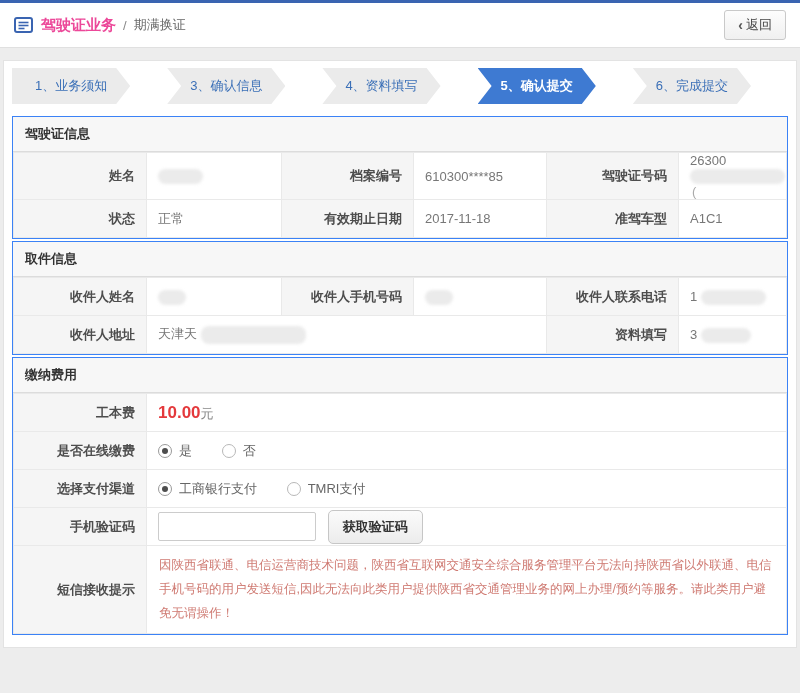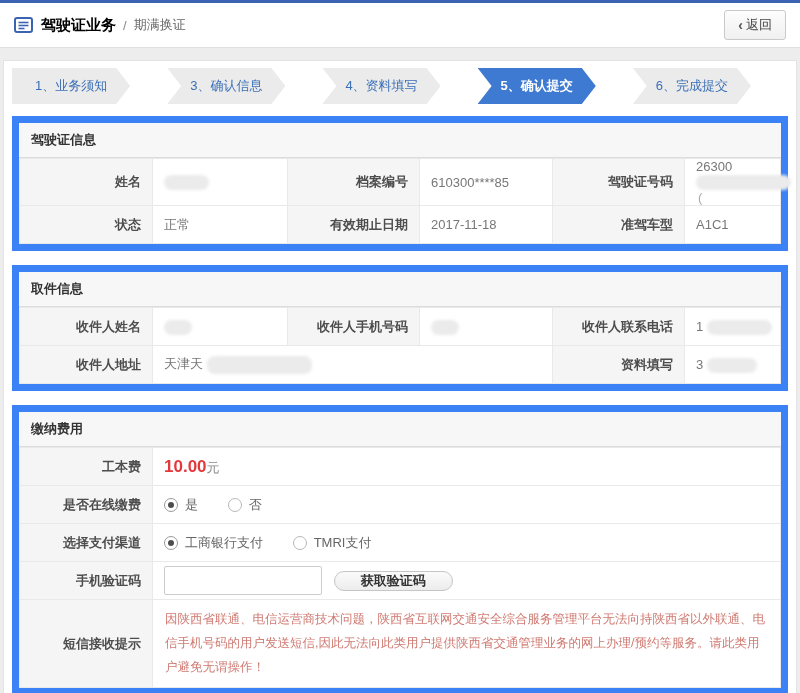--- a/index.html
+++ b/index.html
@@ -13,21 +13,21 @@
   .topline { height: 3px; background: #3a64b1; }
   .header {
     background: #fff;
     border-bottom: 1px solid #e0e0e0;
     height: 45px;
     display: flex;
     align-items: center;
     padding: 0 14px;
   }
   .hicon { margin-right: 8px; display: inline-flex; }
-  .title { color: #000000; font-size: 15px; font-weight: bold; }
+  .title { color: #ec4899; font-size: 15px; font-weight: bold; }
   .subtitle { color: #666; font-size: 13px; margin-left: 7px; }
   .sep { color: #888; margin-left: 7px; font-size: 13px; }
   .back-btn {
     margin-left: auto;
     background: linear-gradient(#fdfdfd, #f0f0f0);
     border: 1px solid #c9c9c9;
     border-radius: 3px;
     padding: 5px 13px;
     color: #444;
     font-size: 13px;
@@ -62,21 +62,21 @@
     clip-path: polygon(0 0, calc(100% - 14px) 0, 100% 50%, calc(100% - 14px) 100%, 0 100%);
   }
   .step.active { background: #3e7ad2; color: #ffffff; font-weight: bold; }
   .step-filler {
     flex: 1;
     background: #ebebeb;
     clip-path: polygon(14px 50%, 0 0, 100% 0, 100% 100%, 0 100%);
   }
 
   
-  .section { border: 7px solid #3b82f6; margin-bottom: 14px; }
+  .section { border: 1px solid #3b82f6; margin-bottom: 2px; }
   .section-title {
     background: #f7f7f7;
     padding: 8px 12px;
     color: #333;
     font-weight: bold;
     font-size: 13px;
     border-bottom: 1px solid #dcdcdc;
   }
   table { width: 100%; border-collapse: collapse; table-layout: fixed; }
   td { border: 1px solid #e9e9e9; height: 38px; font-size: 13px; vertical-align: middle; }
@@ -129,26 +129,26 @@
   .code-input {
     width: 158px;
     height: 29px;
     border: 1px solid #ccc;
     border-radius: 2px;
     padding: 0 8px;
     font-size: 13px;
     vertical-align: middle;
   }
   .get-code-btn {
-    height: 20px;
-    padding: 0 26px;
+    height: 34px;
+    padding: 0 14px;
     margin-left: 8px;
     background: linear-gradient(#fbfbfb, #ececec);
     border: 1px solid #c6c6c6;
-    border-radius: 11px;
+    border-radius: 5px;
     color: #333;
     font-size: 13px;
     font-weight: bold;
     cursor: pointer;
     vertical-align: middle;
   }
 
   td.notice-cell { height: 58px; padding: 8px 12px; }
   .notice { color: #cf7a72; font-size: 12.5px; line-height: 1.9; }
 </style>

